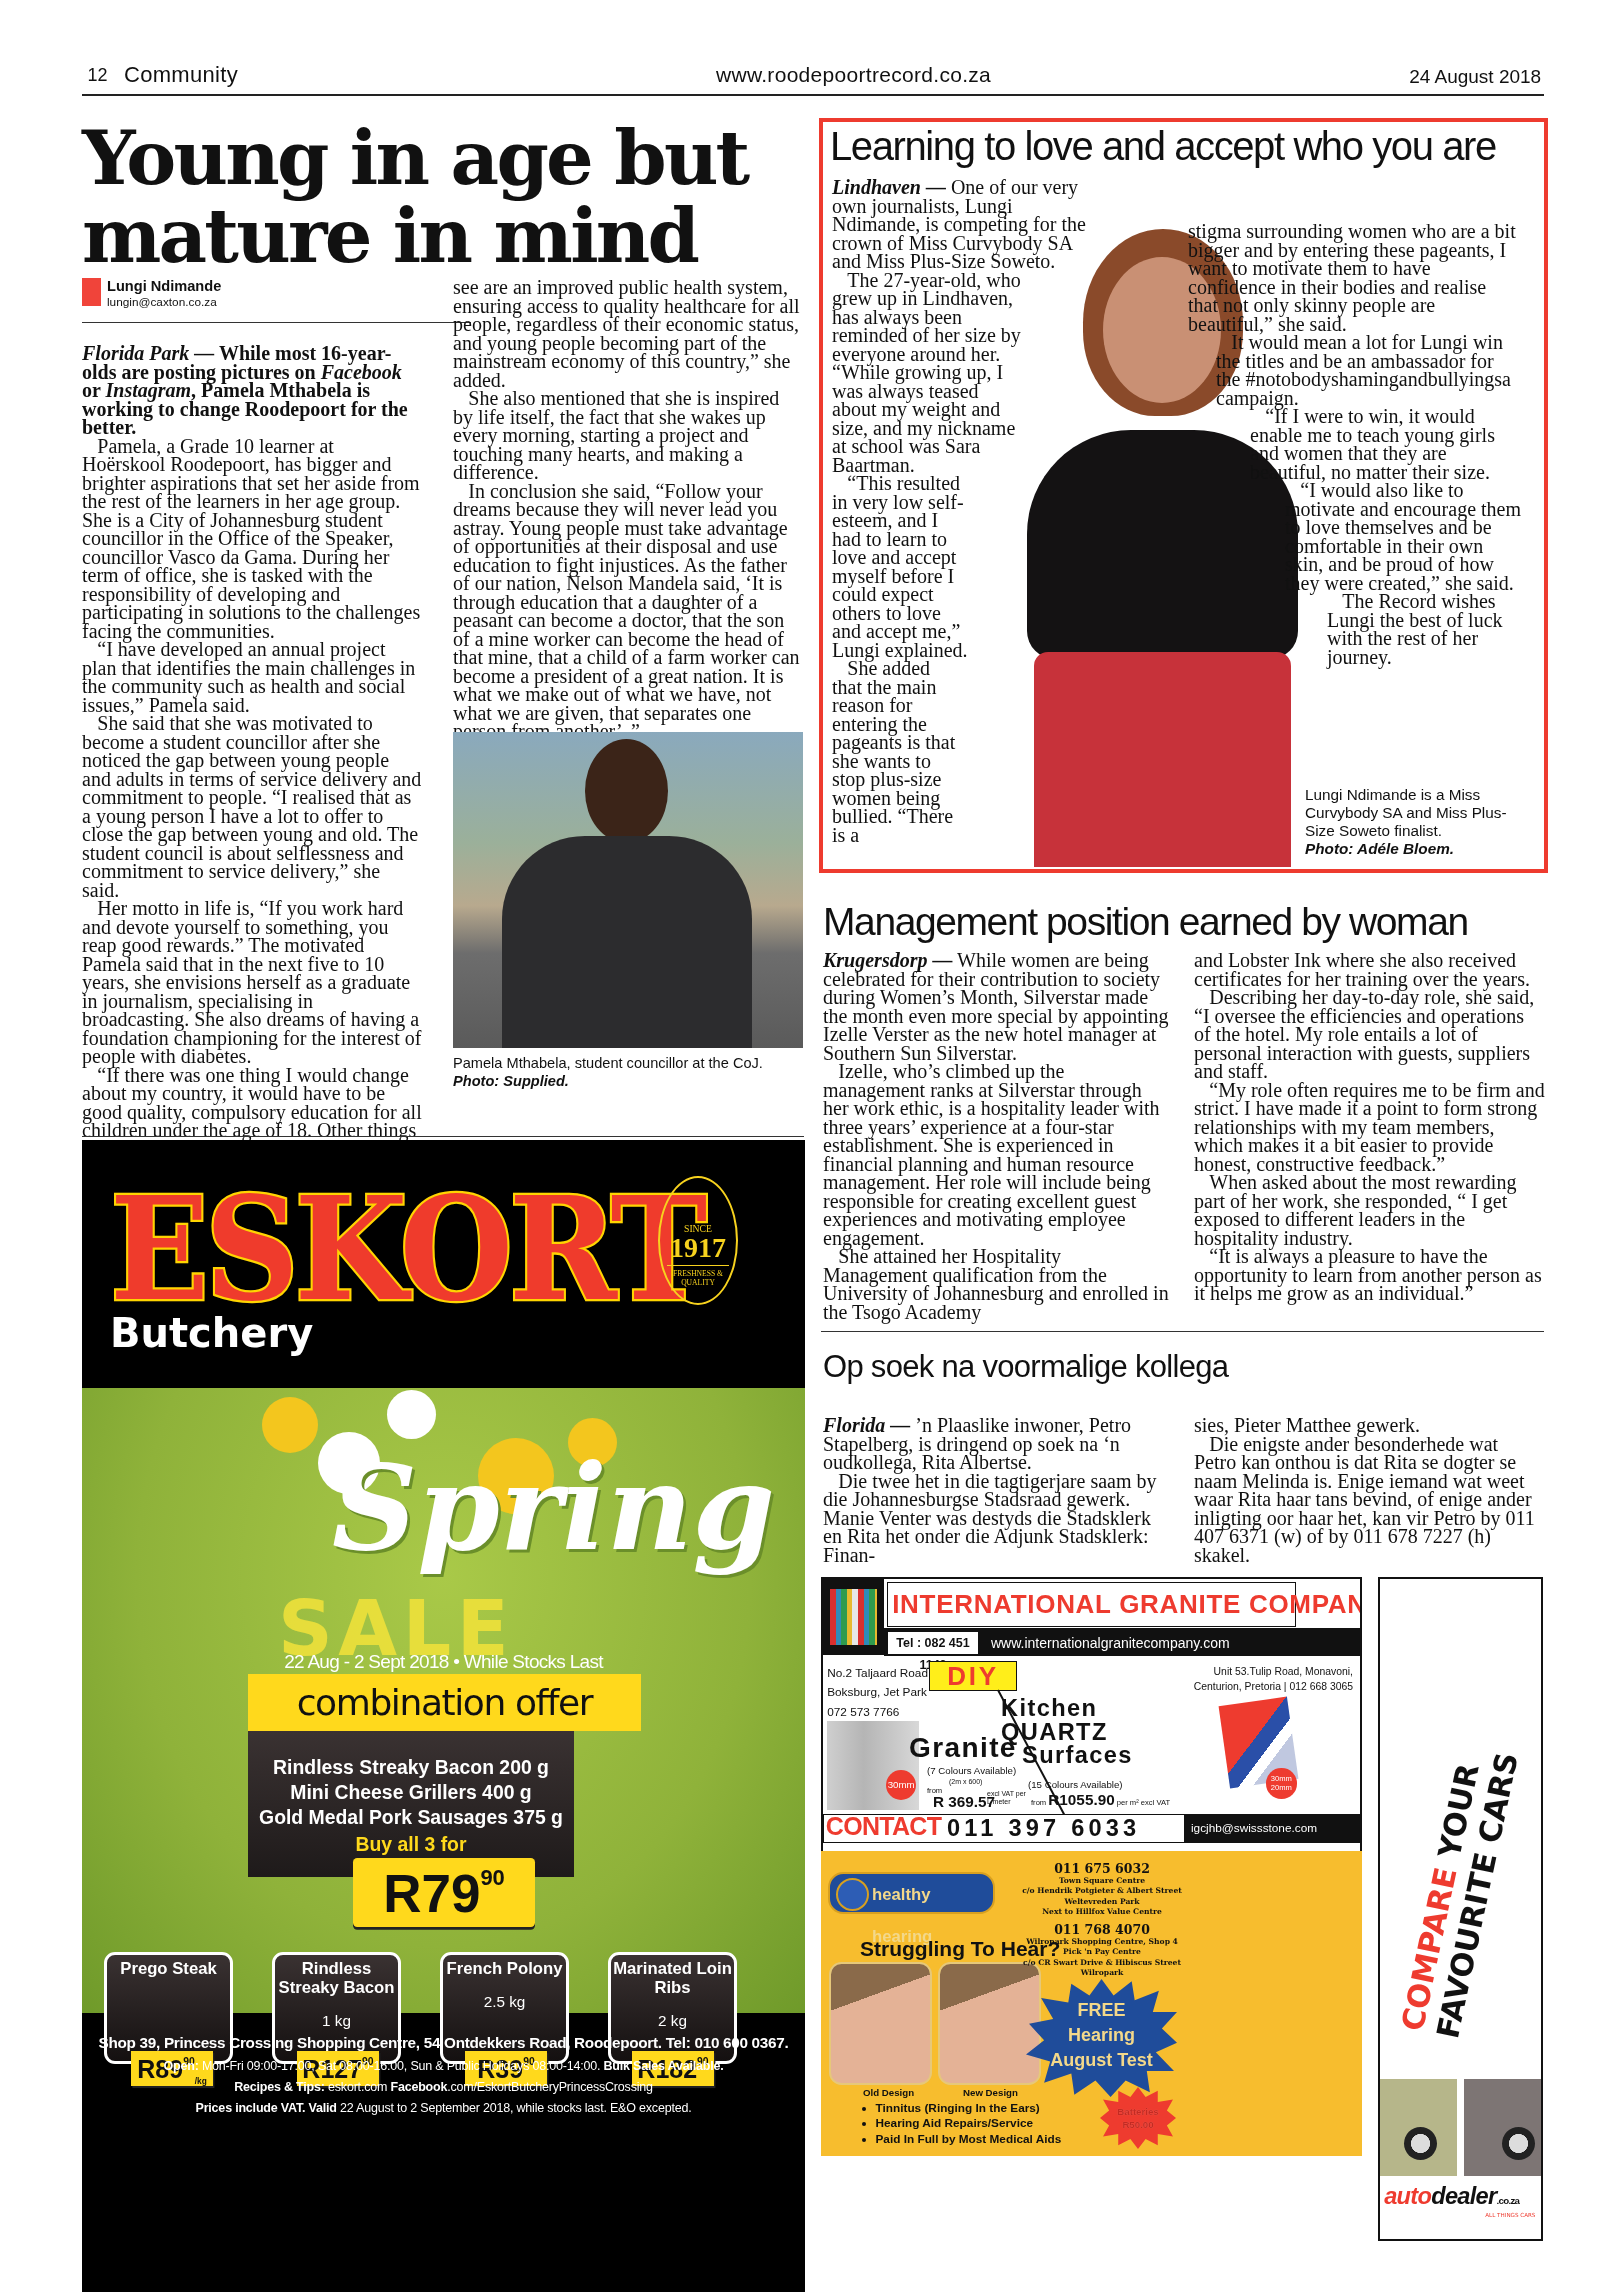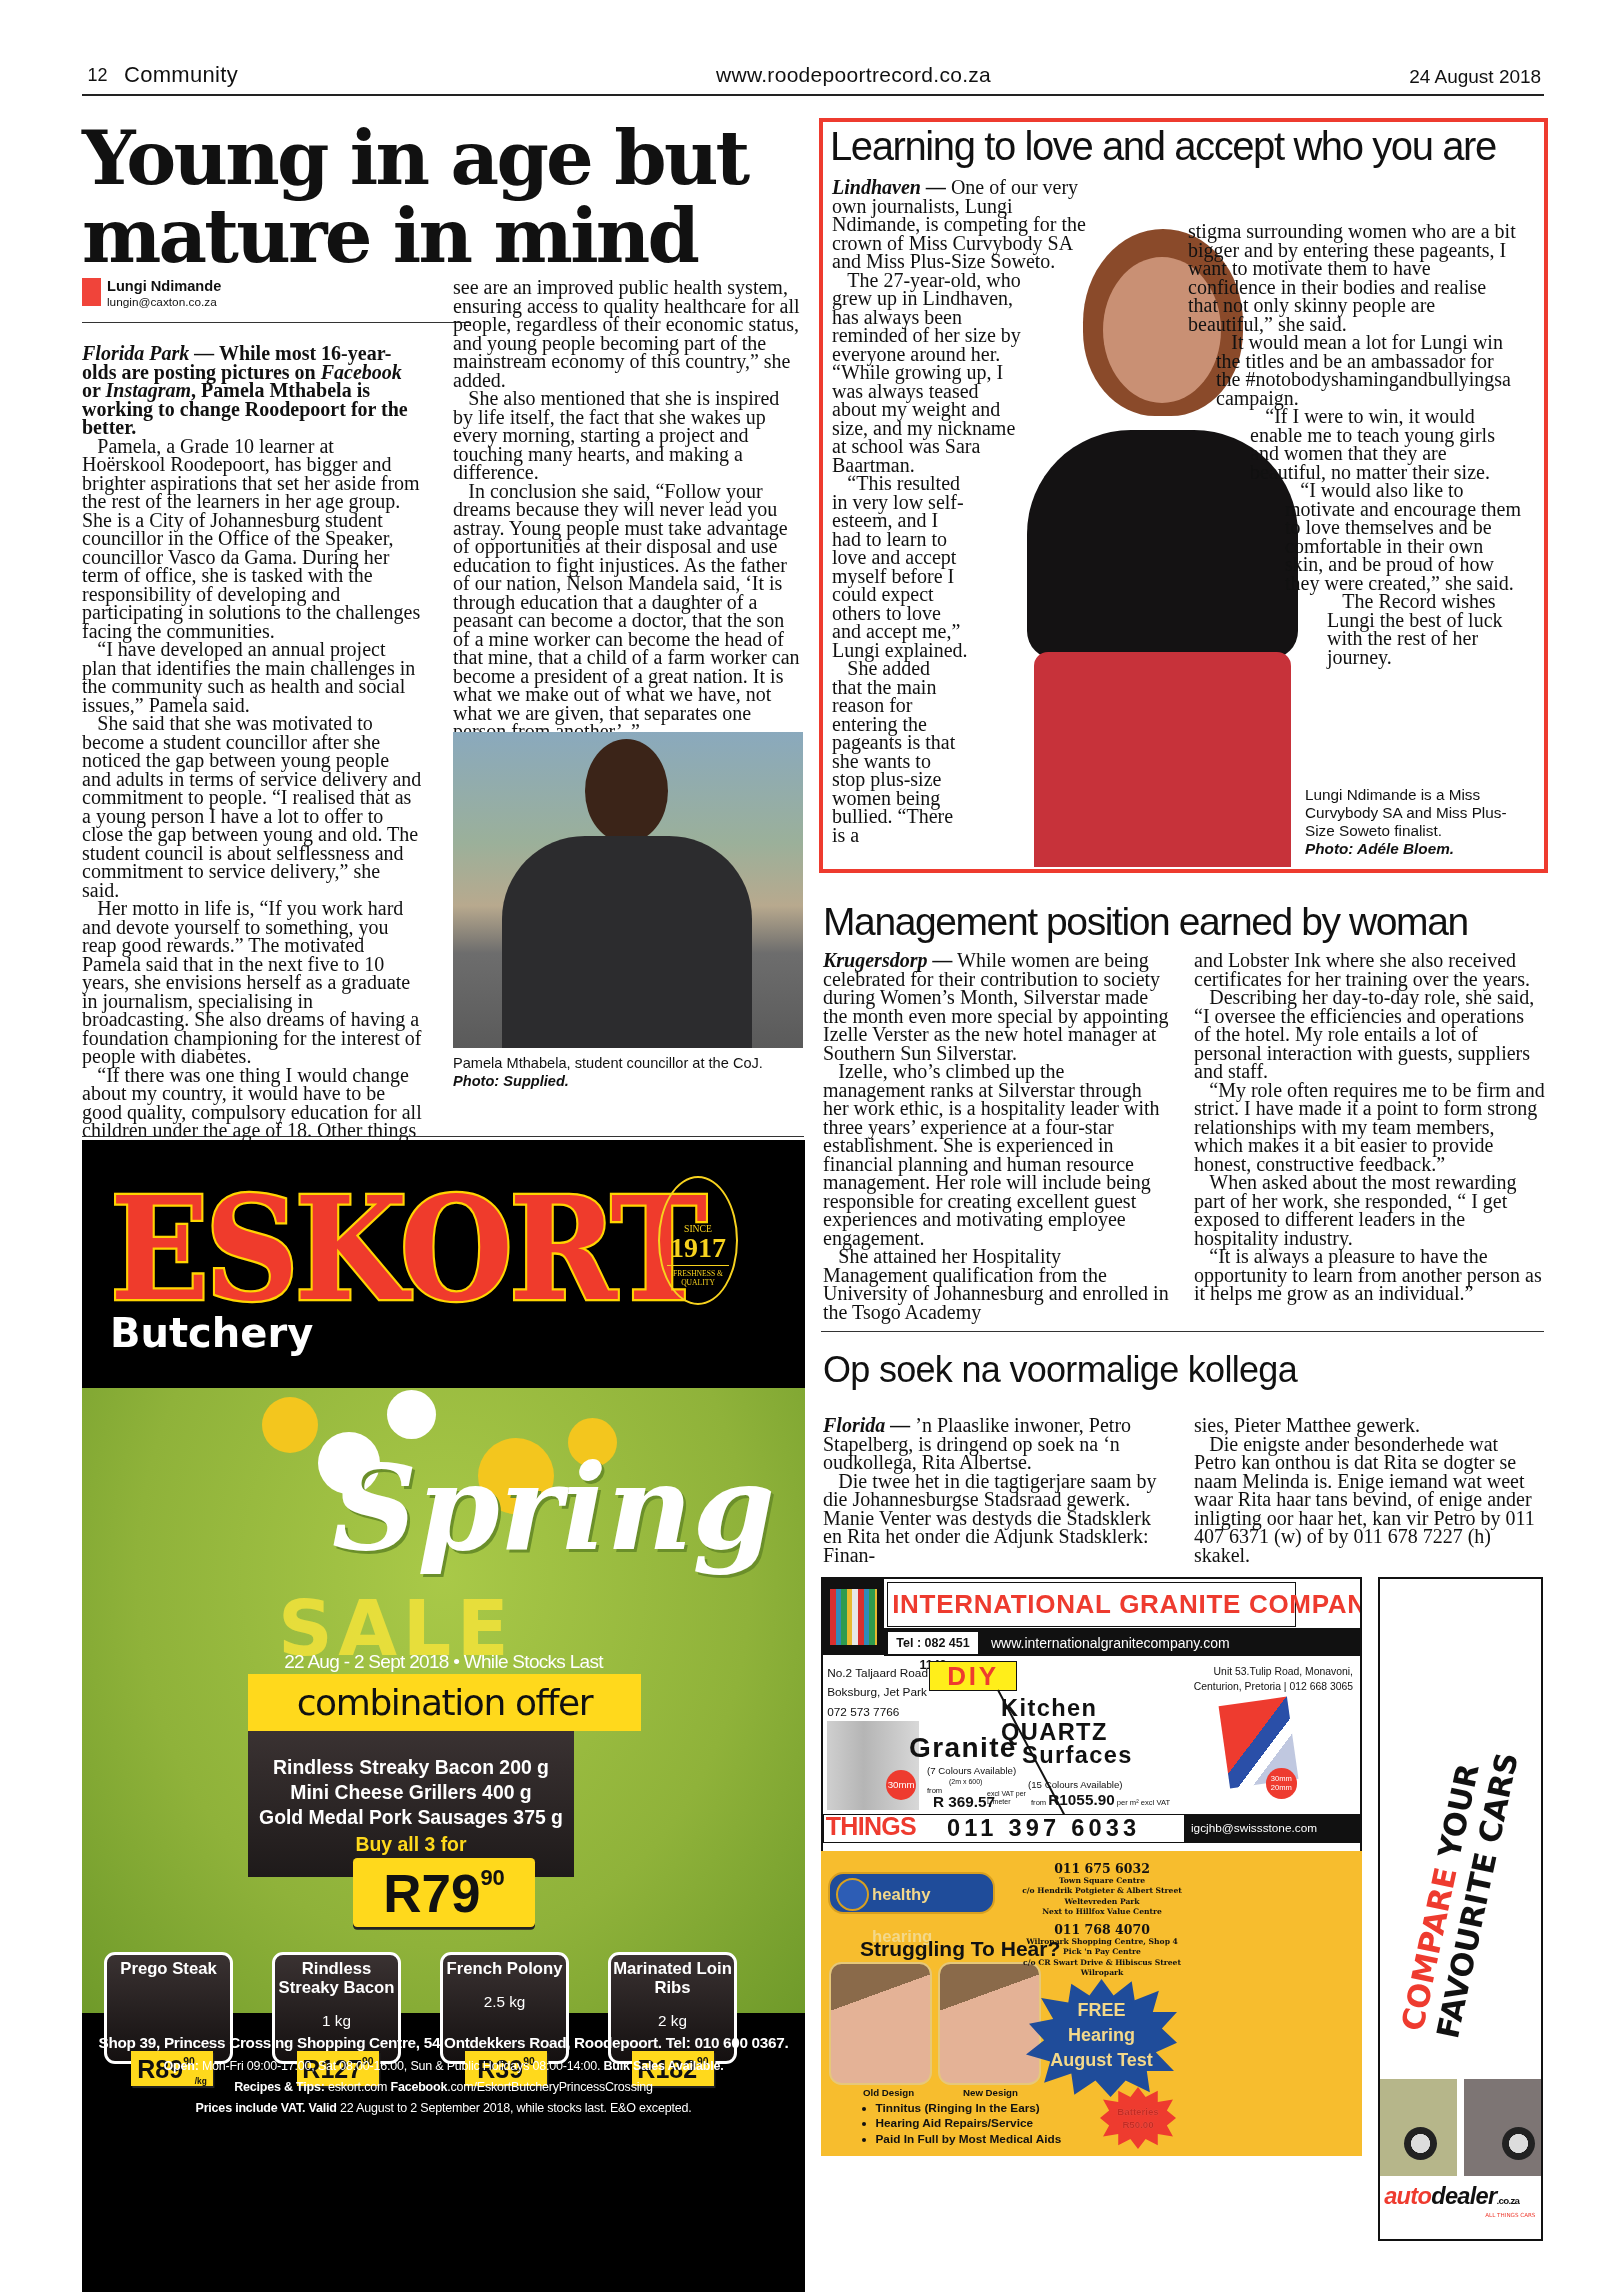--- a/index.html
+++ b/index.html
@@ -201,21 +201,21 @@
 </div>
 <div class="abs col" style="left:1194px; top:951px; width:351px;">
   <p class="first">and Lobster Ink where she also received certificates for her training over the years.</p>
   <p>Describing her day-to-day role, she said, “I oversee the efficiencies and operations of the hotel. My role entails a lot of personal interaction with guests, suppliers and staff.</p>
   <p>“My role often requires me to be firm and strict. I have made it a point to form strong relationships with my team members, which makes it a bit easier to provide honest, constructive feedback.”</p>
   <p>When asked about the most rewarding part of her work, she responded, “ I get exposed to different leaders in the hospitality industry.</p>
   <p>“It is always a pleasure to have the opportunity to learn from another person as it helps me grow as an individual.”</p>
 </div>
 <div class="abs rule" style="left:821px; top:1331px; width:723px;"></div>
 
-<div class="abs h2" style="left:823px; top:1349px; font-size:36px; letter-spacing:-0.7px;text-align:right;">Op soek na voormalige kollega</div>
+<div class="abs h2" style="left:823px; top:1349px; font-size:31px; letter-spacing:-0.7px;text-align:right;">Op soek na voormalige kollega</div>
 <div class="abs col" style="left:823px; top:1416px; width:347px;">
   <p class="first"><span class="dateline">Florida —</span><span> ’n Plaaslike inwoner, Petro Stapelberg, is dringend op soek na ‘n oudkollega, Rita Albertse.</span></p>
   <p>Die twee het in die tagtigerjare saam by die Johannesburgse Stadsraad gewerk. Manie Venter was destyds die Stadsklerk en Rita het onder die Adjunk Stadsklerk: Finan-</p>
 </div>
 <div class="abs col" style="left:1194px; top:1416px; width:351px;">
   <p class="first">sies, Pieter Matthee gewerk.</p>
   <p>Die enigste ander besonderhede wat Petro kan onthou is dat Rita se dogter se naam Melinda is. Enige iemand wat weet waar Rita haar tans bevind, of enige ander inligting oor haar het, kan vir Petro by 011 407 6371 (w) of by 011 678 7227 (h) skakel.</p>
 </div>
 
 <div class="abs eskort">
@@ -308,21 +308,21 @@
     <div>Kitchen</div>
       <div>QUARTZ</div>
       <div style="margin-left:21px">Surfaces</div>
   </div>
   <div class="kcol">(15 Colours Available)</div>
   <div class="kprice"><span>from</span> <b>R1055.90</b><span> per m² excl VAT</span></div>
   <div class="quartzimg"></div>
   <div class="qdot">30mm 20mm</div>
   <div class="contactbar"></div>
   <div class="contactbox"></div>
-  <div class="contact">THINGS</div>
+  <div class="contact">CONTACT</div>
   <div class="cnum">011 397 6033</div>
   <div class="email">igcjhb@swissstone.com</div>
 </div>
 
 <div class="abs hearing">
   <div class="brand"><div class="ring"></div><span>healthy  hearing</span></div>
   <div class="struggle">Struggling To Hear?</div>
   <div class="ear" style="left:8.3px;"></div>
   <div class="ear" style="left:117px;"></div>
   <div class="earlabel" style="left:42px;">Old Design</div>

